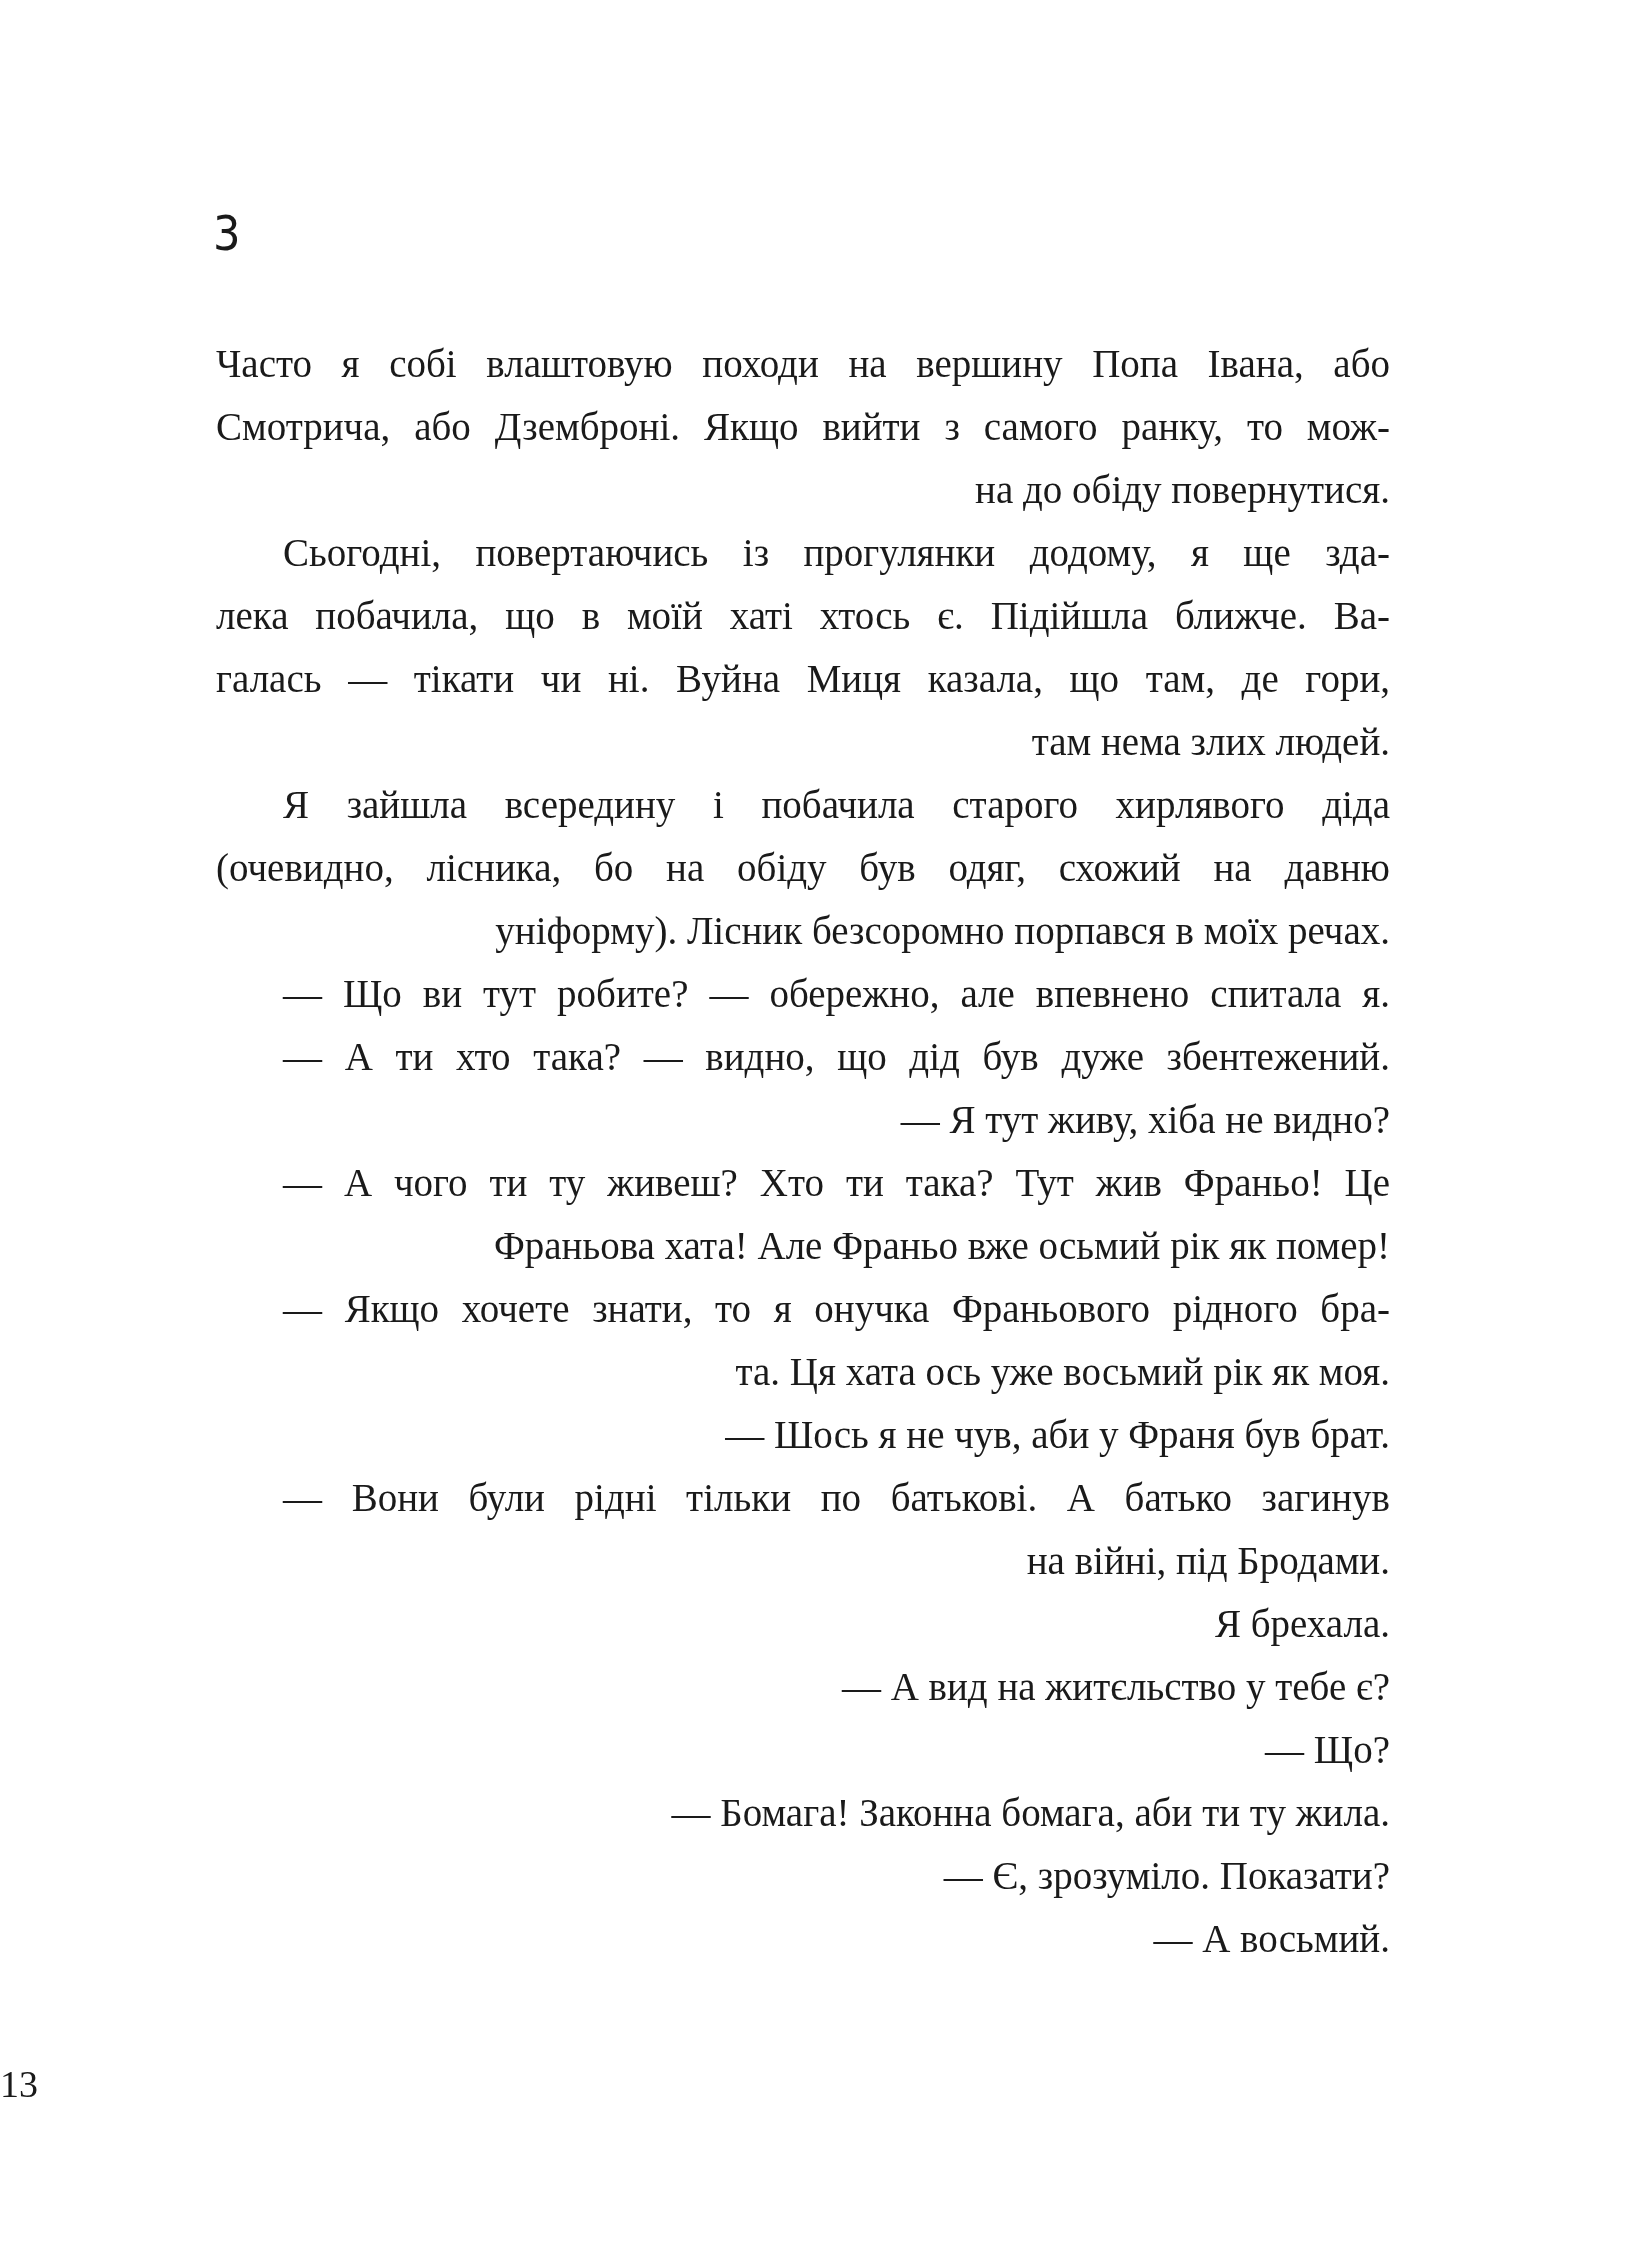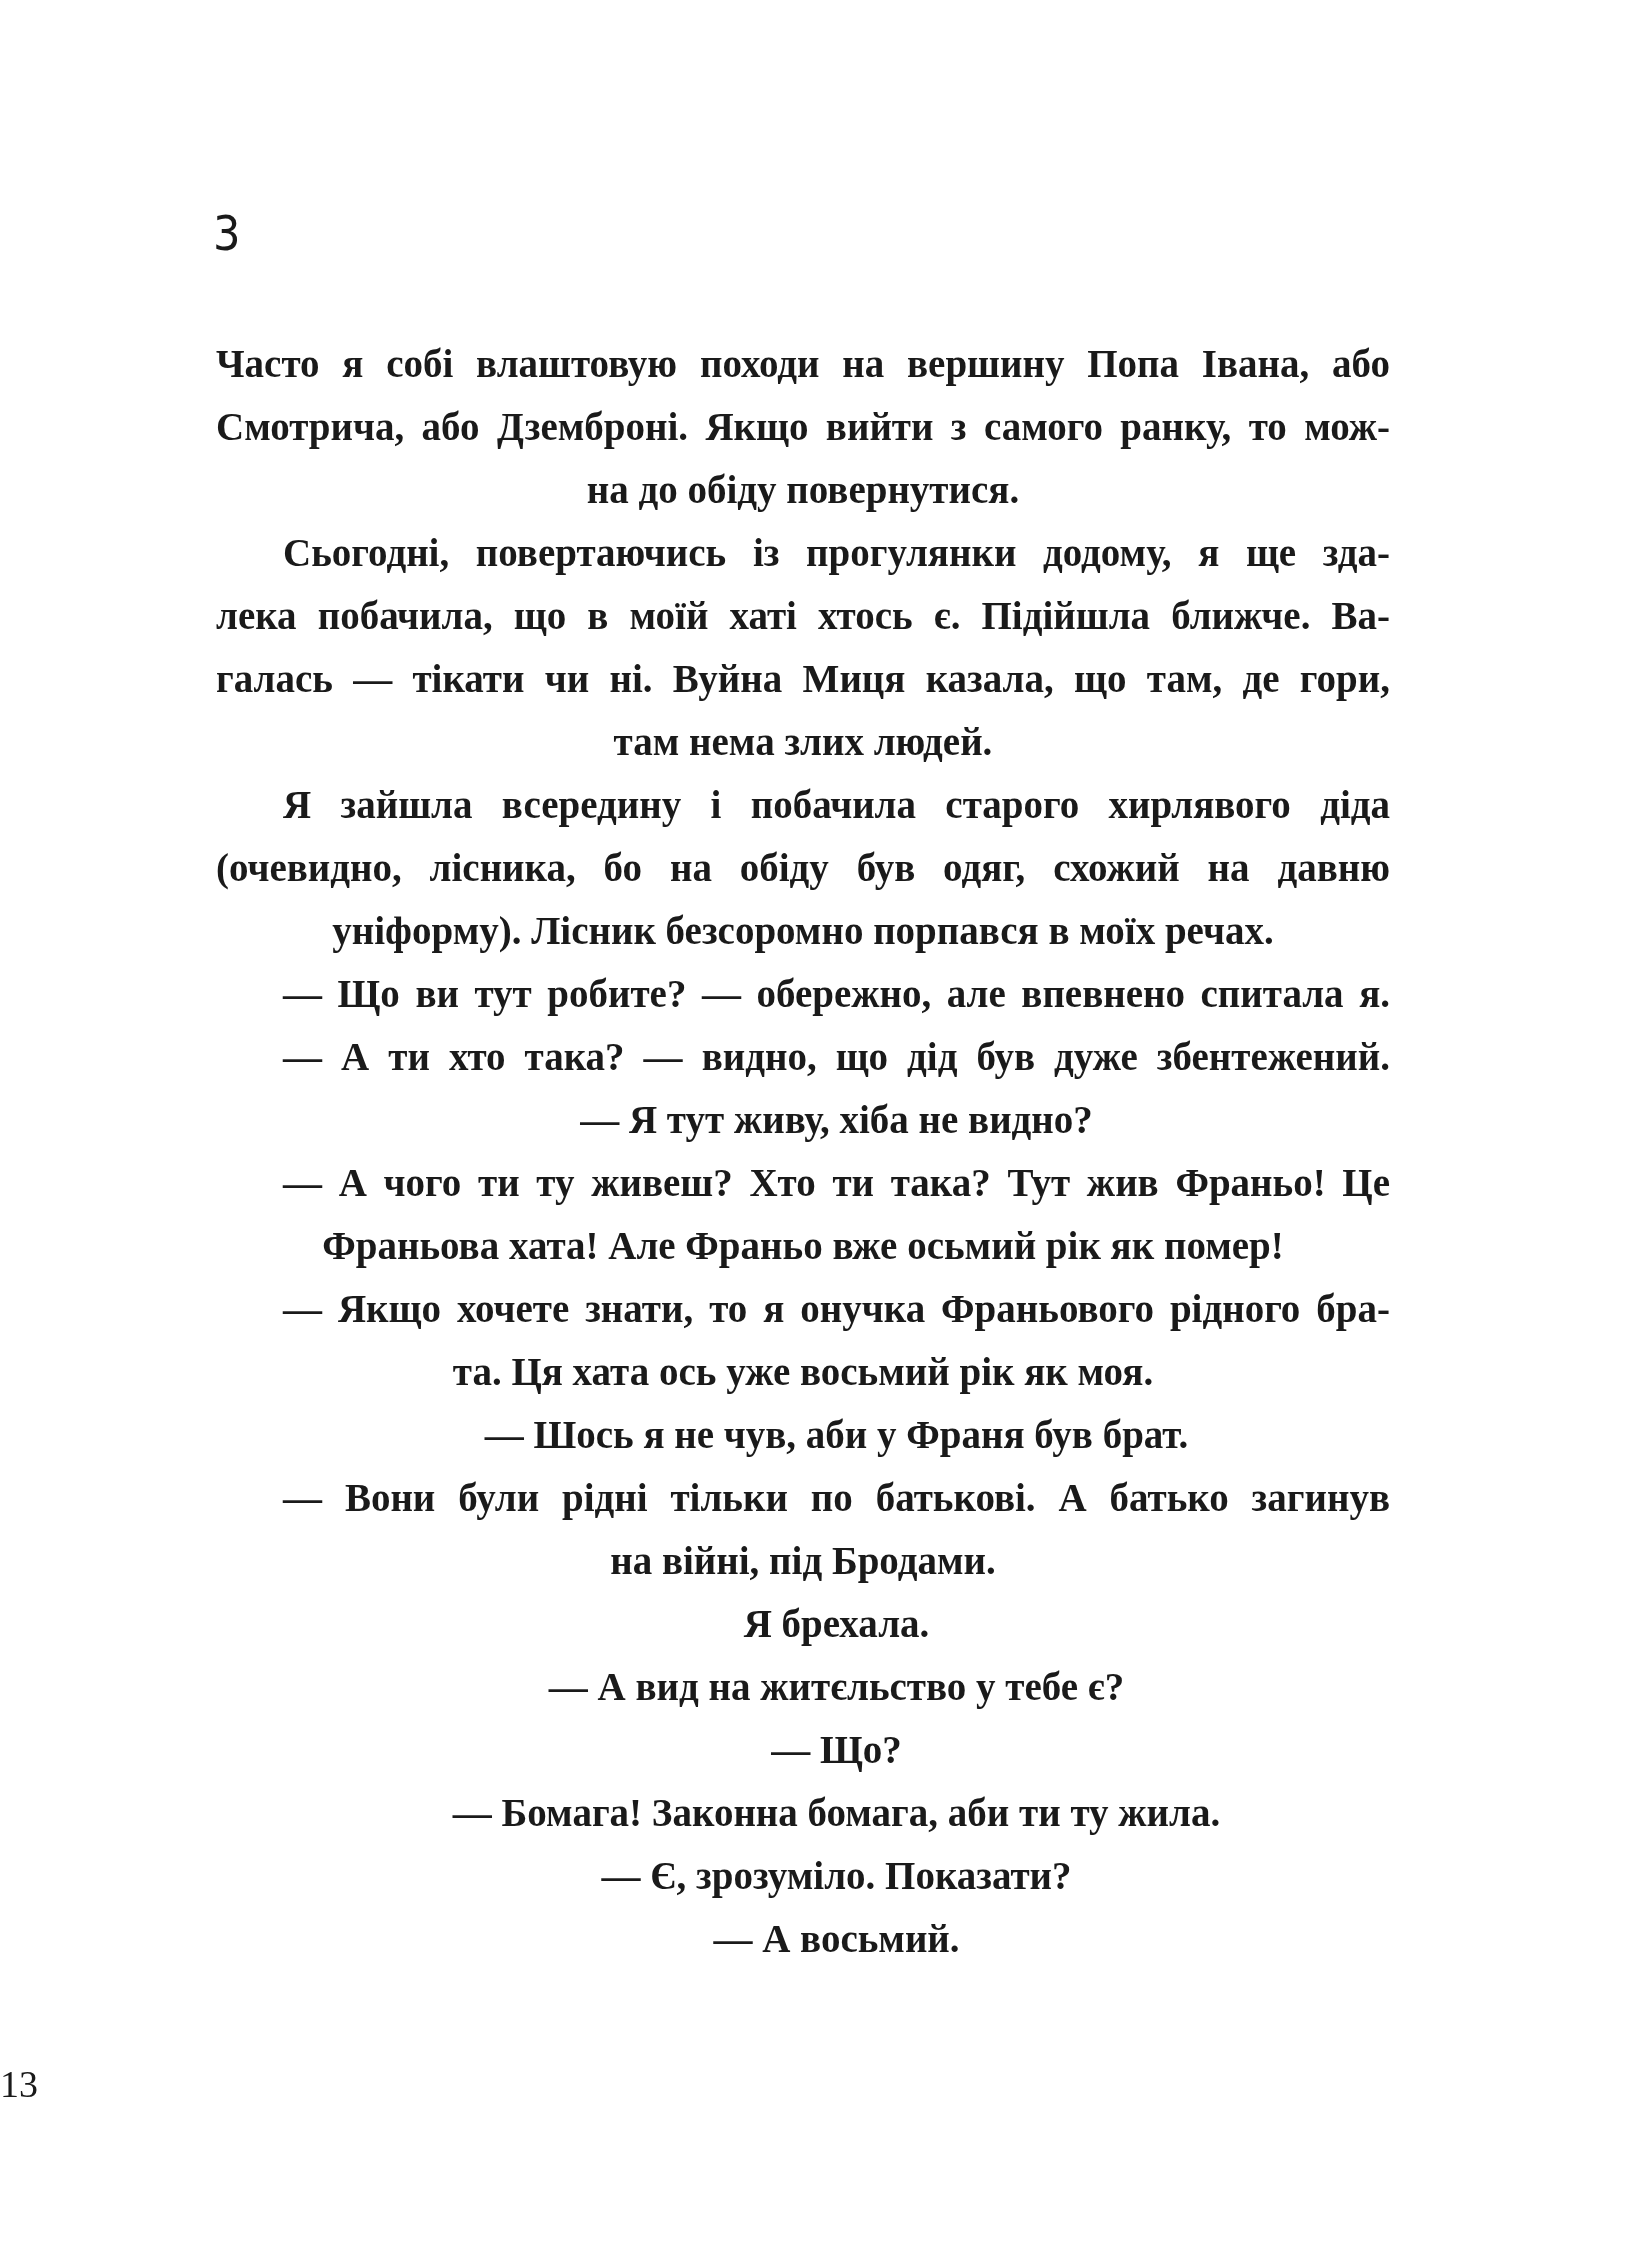--- a/index.html
+++ b/index.html
@@ -34,37 +34,36 @@
     transform-origin: left top;
   }
   .body-text {
     position: absolute;
     left: 216px;
     top: 332px;
     width: 1174px;
     font-family: "Liberation Serif", serif;
     font-size: 39px;
     color: #1a1a1a;
-    font-weight: bold;
   }
   .line {
     display: block;
     height: 63px;
     line-height: 63px;
     white-space: nowrap;
     overflow: visible;
   }
   .line.full {
     text-align: justify;
     text-align-last: justify;
     white-space: normal;
     overflow: hidden;
   }
   .line.last {
-    text-align: center;
+    text-align: right;
   }
   .line.indent {
     padding-left: 67px;
   }
   .page-number {
     position: absolute;
     left: 0;
     width: 1639px;
     top: 2059px;
     text-align: left;

